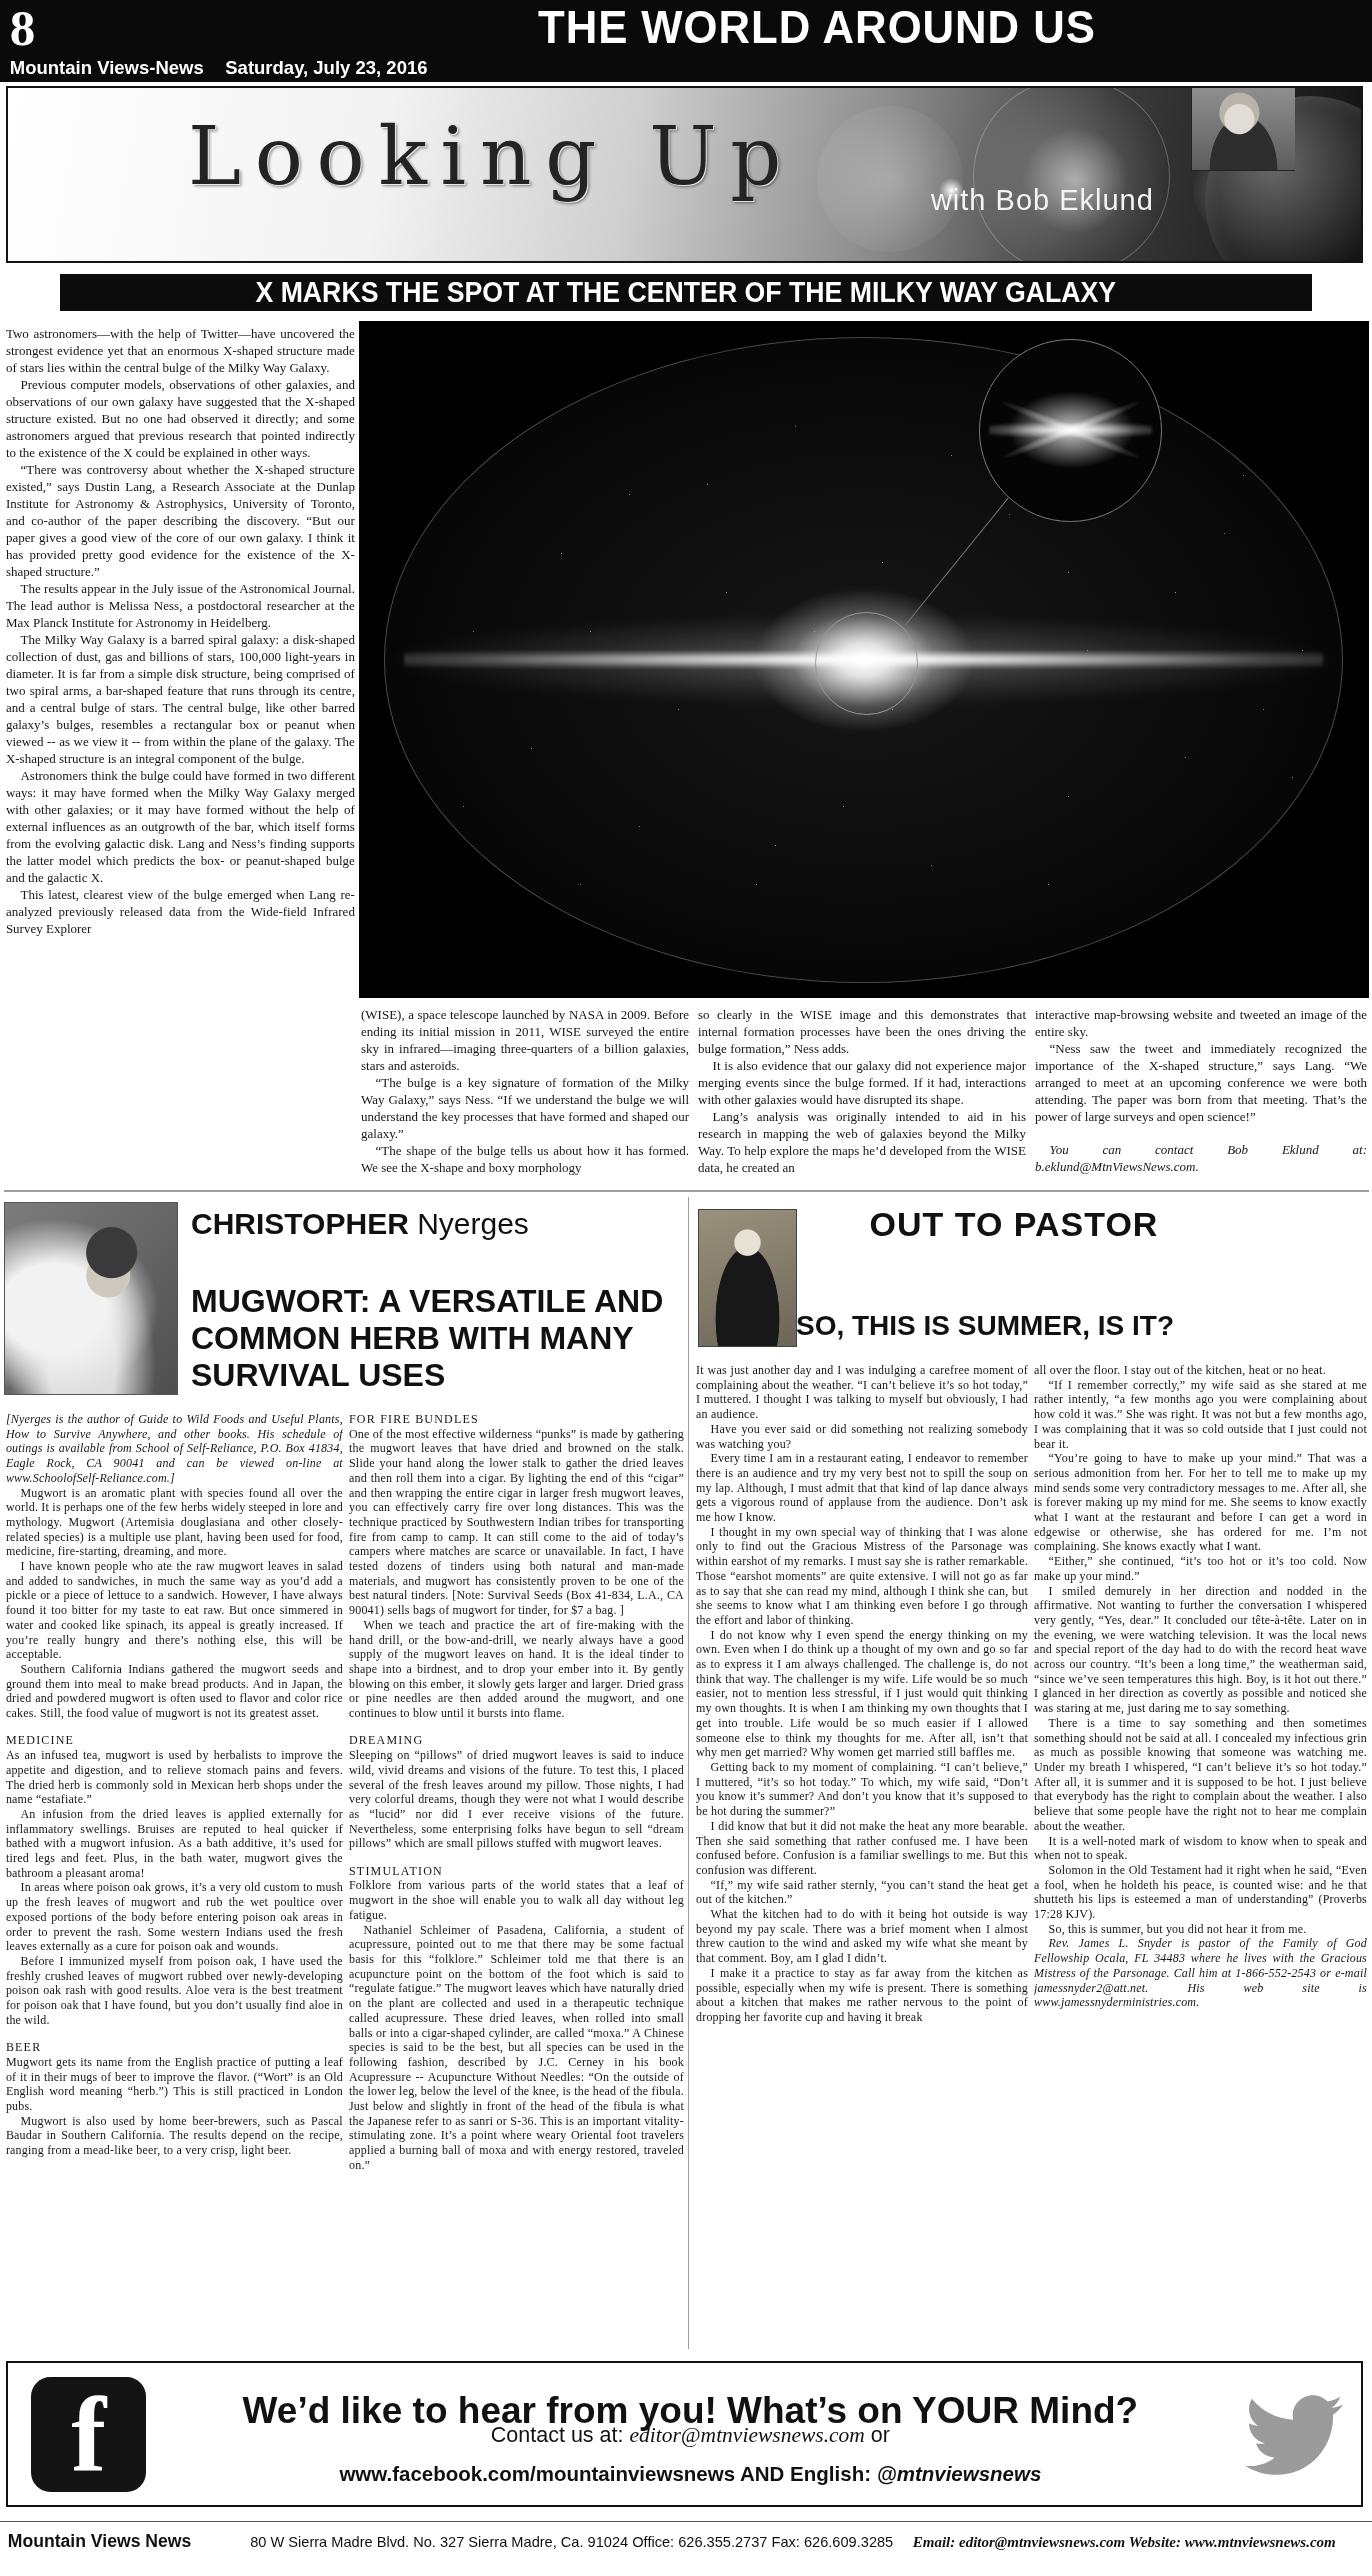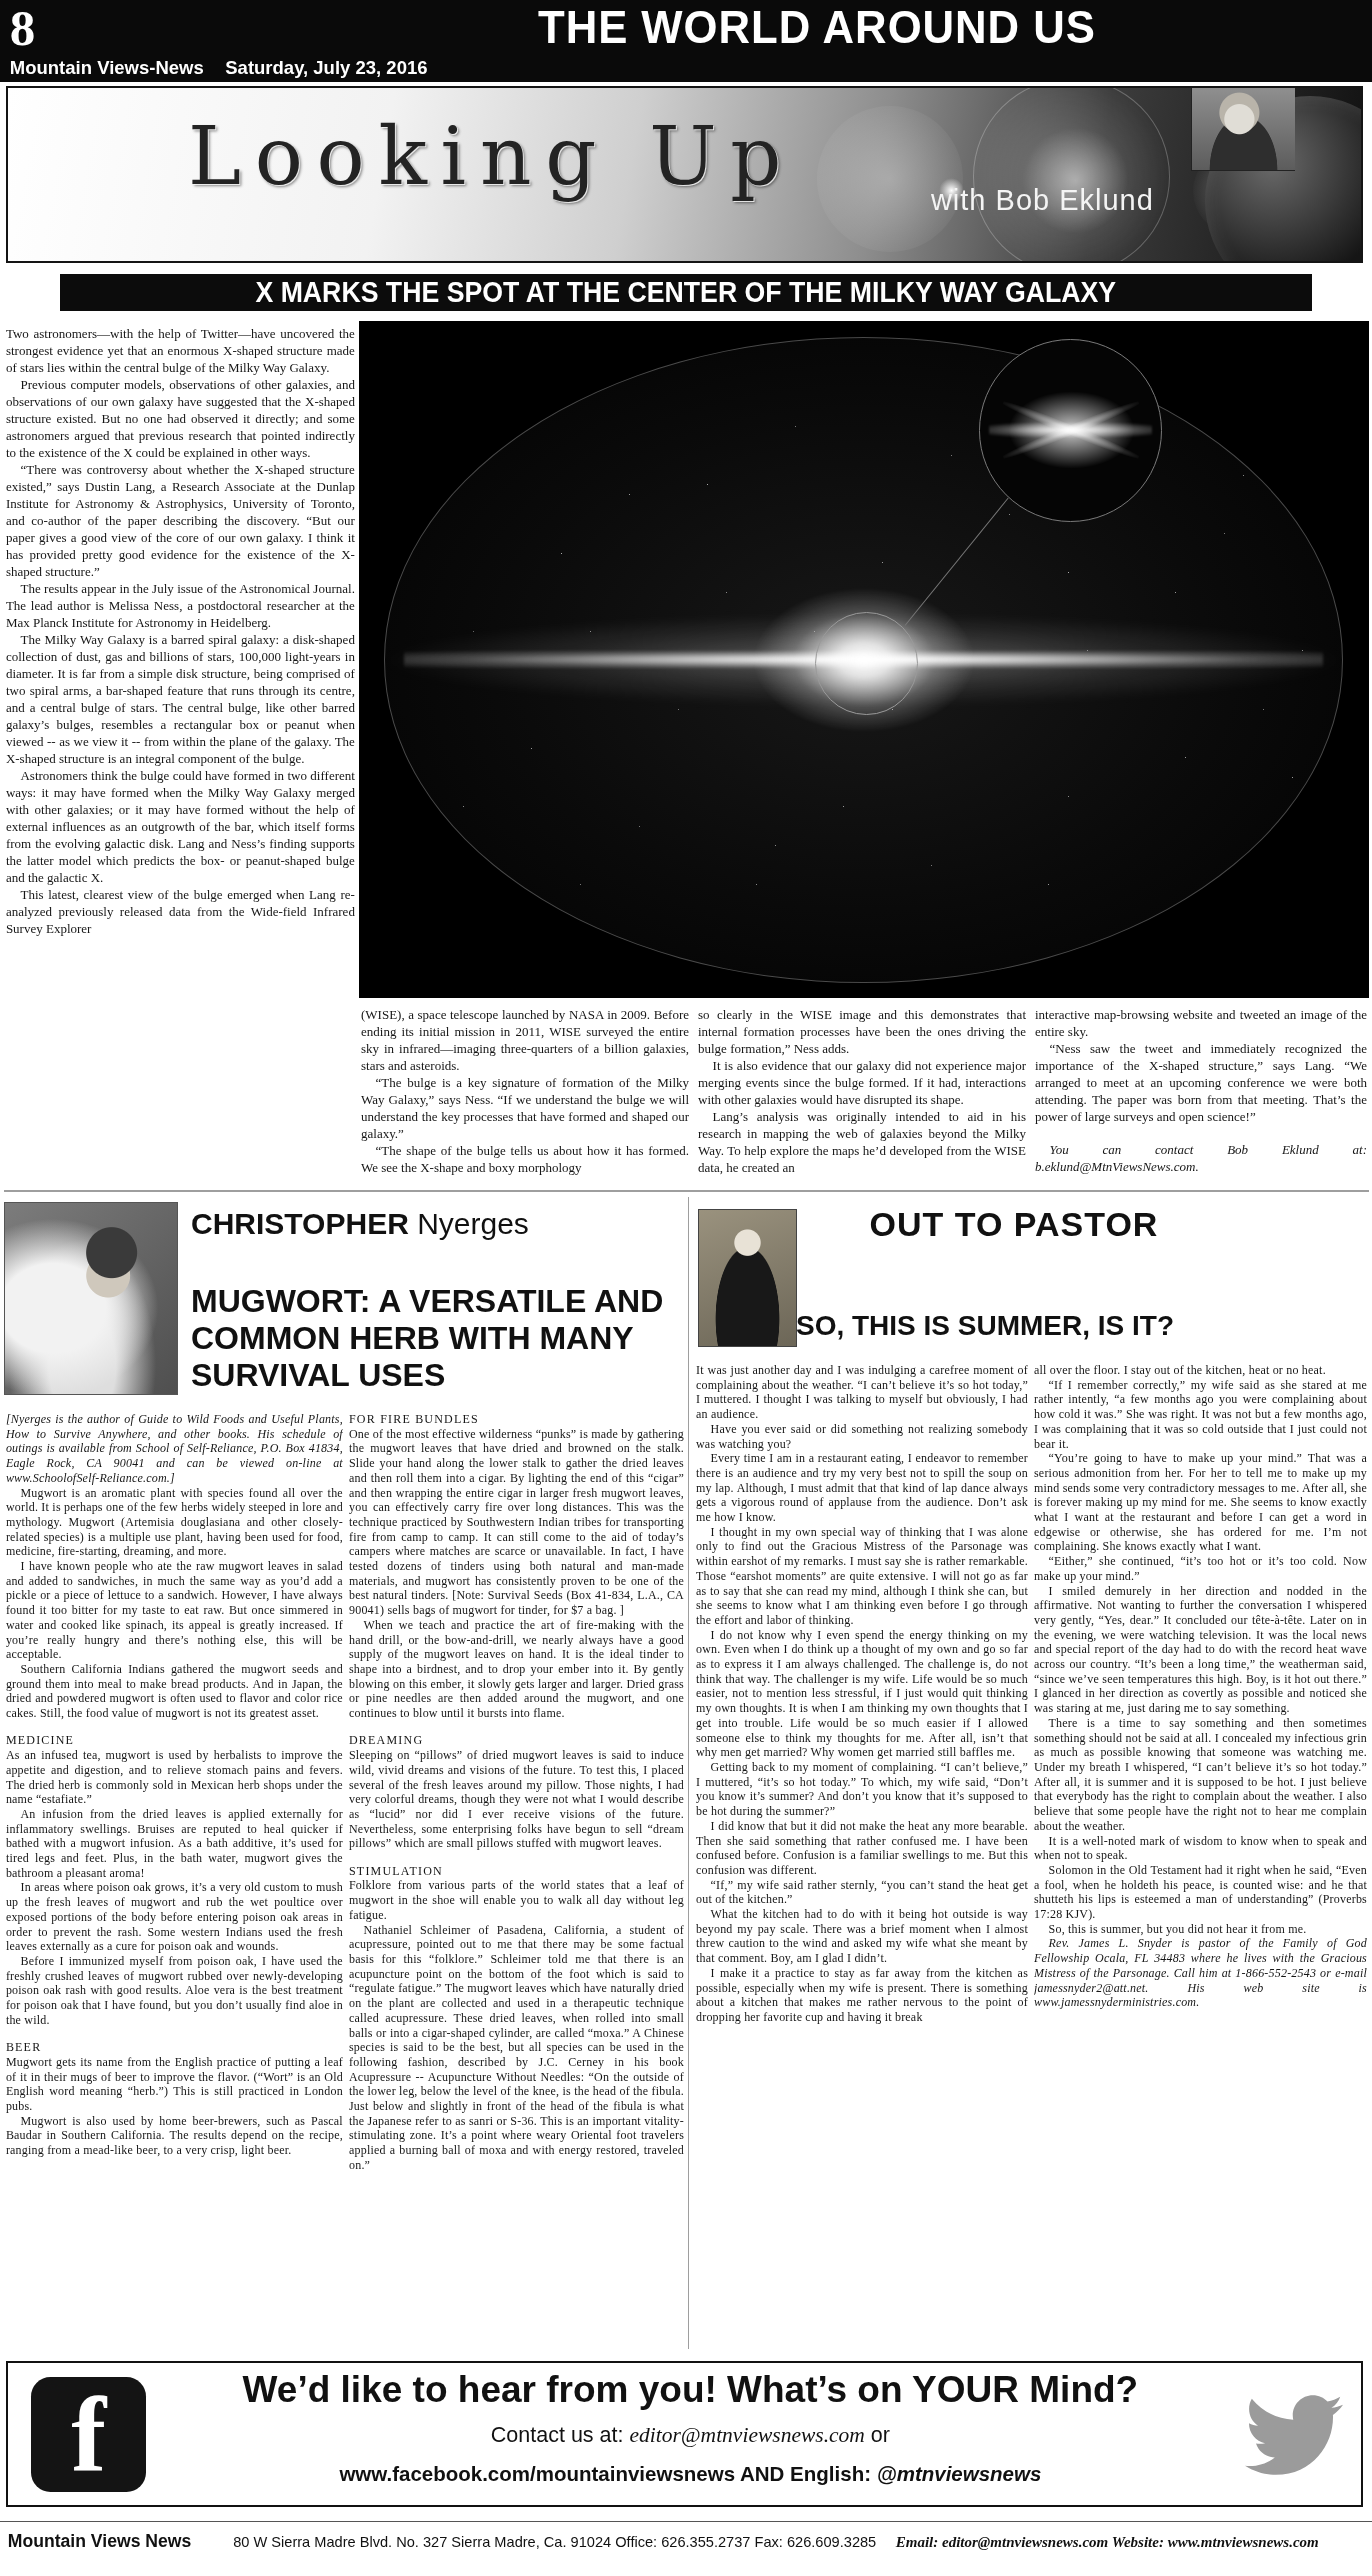--- a/index.html
+++ b/index.html
@@ -113,31 +113,31 @@
   #milky-col4{left:1035px;top:1006px;width:332px;height:179px;}
   #mug-col1{left:5.9px;top:1412px;width:337px;height:934px;}
   #mug-col2{left:349px;top:1412px;width:335px;height:934px;}
   #pastor-col1{left:696px;top:1363px;width:332px;height:983px;}
   #pastor-col2{left:1034px;top:1363px;width:333px;height:983px;}
 
   
   #contact-banner{position:absolute;left:5.9px;top:2361px;width:1357px;height:146px;border:2px solid #111;box-sizing:border-box;background:#fff;}
   #fb-icon{position:absolute;left:23.4px;top:13.7px;width:115px;height:115px;background:#141414;border-radius:19.5px;color:#fff;
     font-family:"Liberation Serif",serif;font-weight:bold;font-size:105px;line-height:115px;text-align:center;overflow:hidden;}
-  #cb-headline{position:absolute;left:156px;top:6px;width:1053px;text-align:center;font-family:"Liberation Sans",sans-serif;font-weight:bold;font-size:37px;color:#111;}
+  #cb-headline{position:absolute;left:156px;top:27px;width:1053px;text-align:center;font-family:"Liberation Sans",sans-serif;font-weight:bold;font-size:37px;color:#111;}
   #cb-contact{position:absolute;left:156px;top:60px;width:1053px;text-align:center;font-family:"Liberation Sans",sans-serif;font-size:21.5px;color:#111;}
   #cb-contact .email{font-style:italic;font-family:"Liberation Serif",serif;}
   #cb-social{position:absolute;left:156px;top:99px;width:1053px;text-align:center;font-family:"Liberation Sans",sans-serif;font-weight:bold;font-size:20.5px;color:#111;}
   #cb-social .handle{font-style:italic;}
   #twitter-icon{position:absolute;right:17.6px;top:23.4px;width:98px;height:98px;}
 
   
   #footer-line{position:absolute;left:7.8px;top:2531px;width:1361px;font-size:15.6px;color:#111;white-space:nowrap;overflow:hidden;}
   #footer-line .paper{font-weight:bold;font-size:17.6px;font-family:"Liberation Sans",sans-serif;}
-  #footer-line .address{margin-left:11px;font-family:"Liberation Sans",sans-serif;font-size:14.6px;padding-left:27px;}
+  #footer-line .address{margin-left:28px;font-family:"Liberation Sans",sans-serif;font-size:14.6px;padding-left:27px;}
   #footer-line .contact{margin-left:15.6px;font-weight:bold;font-style:italic;font-size:15px;}
 </style>
 </head>
 <body>
 
 <div id="header">
   <div id="page-number">8</div>
   <div id="masthead-line">
     <span>Mountain Views-News</span><span class="date">Saturday, July 23, 2016</span>
   </div>

